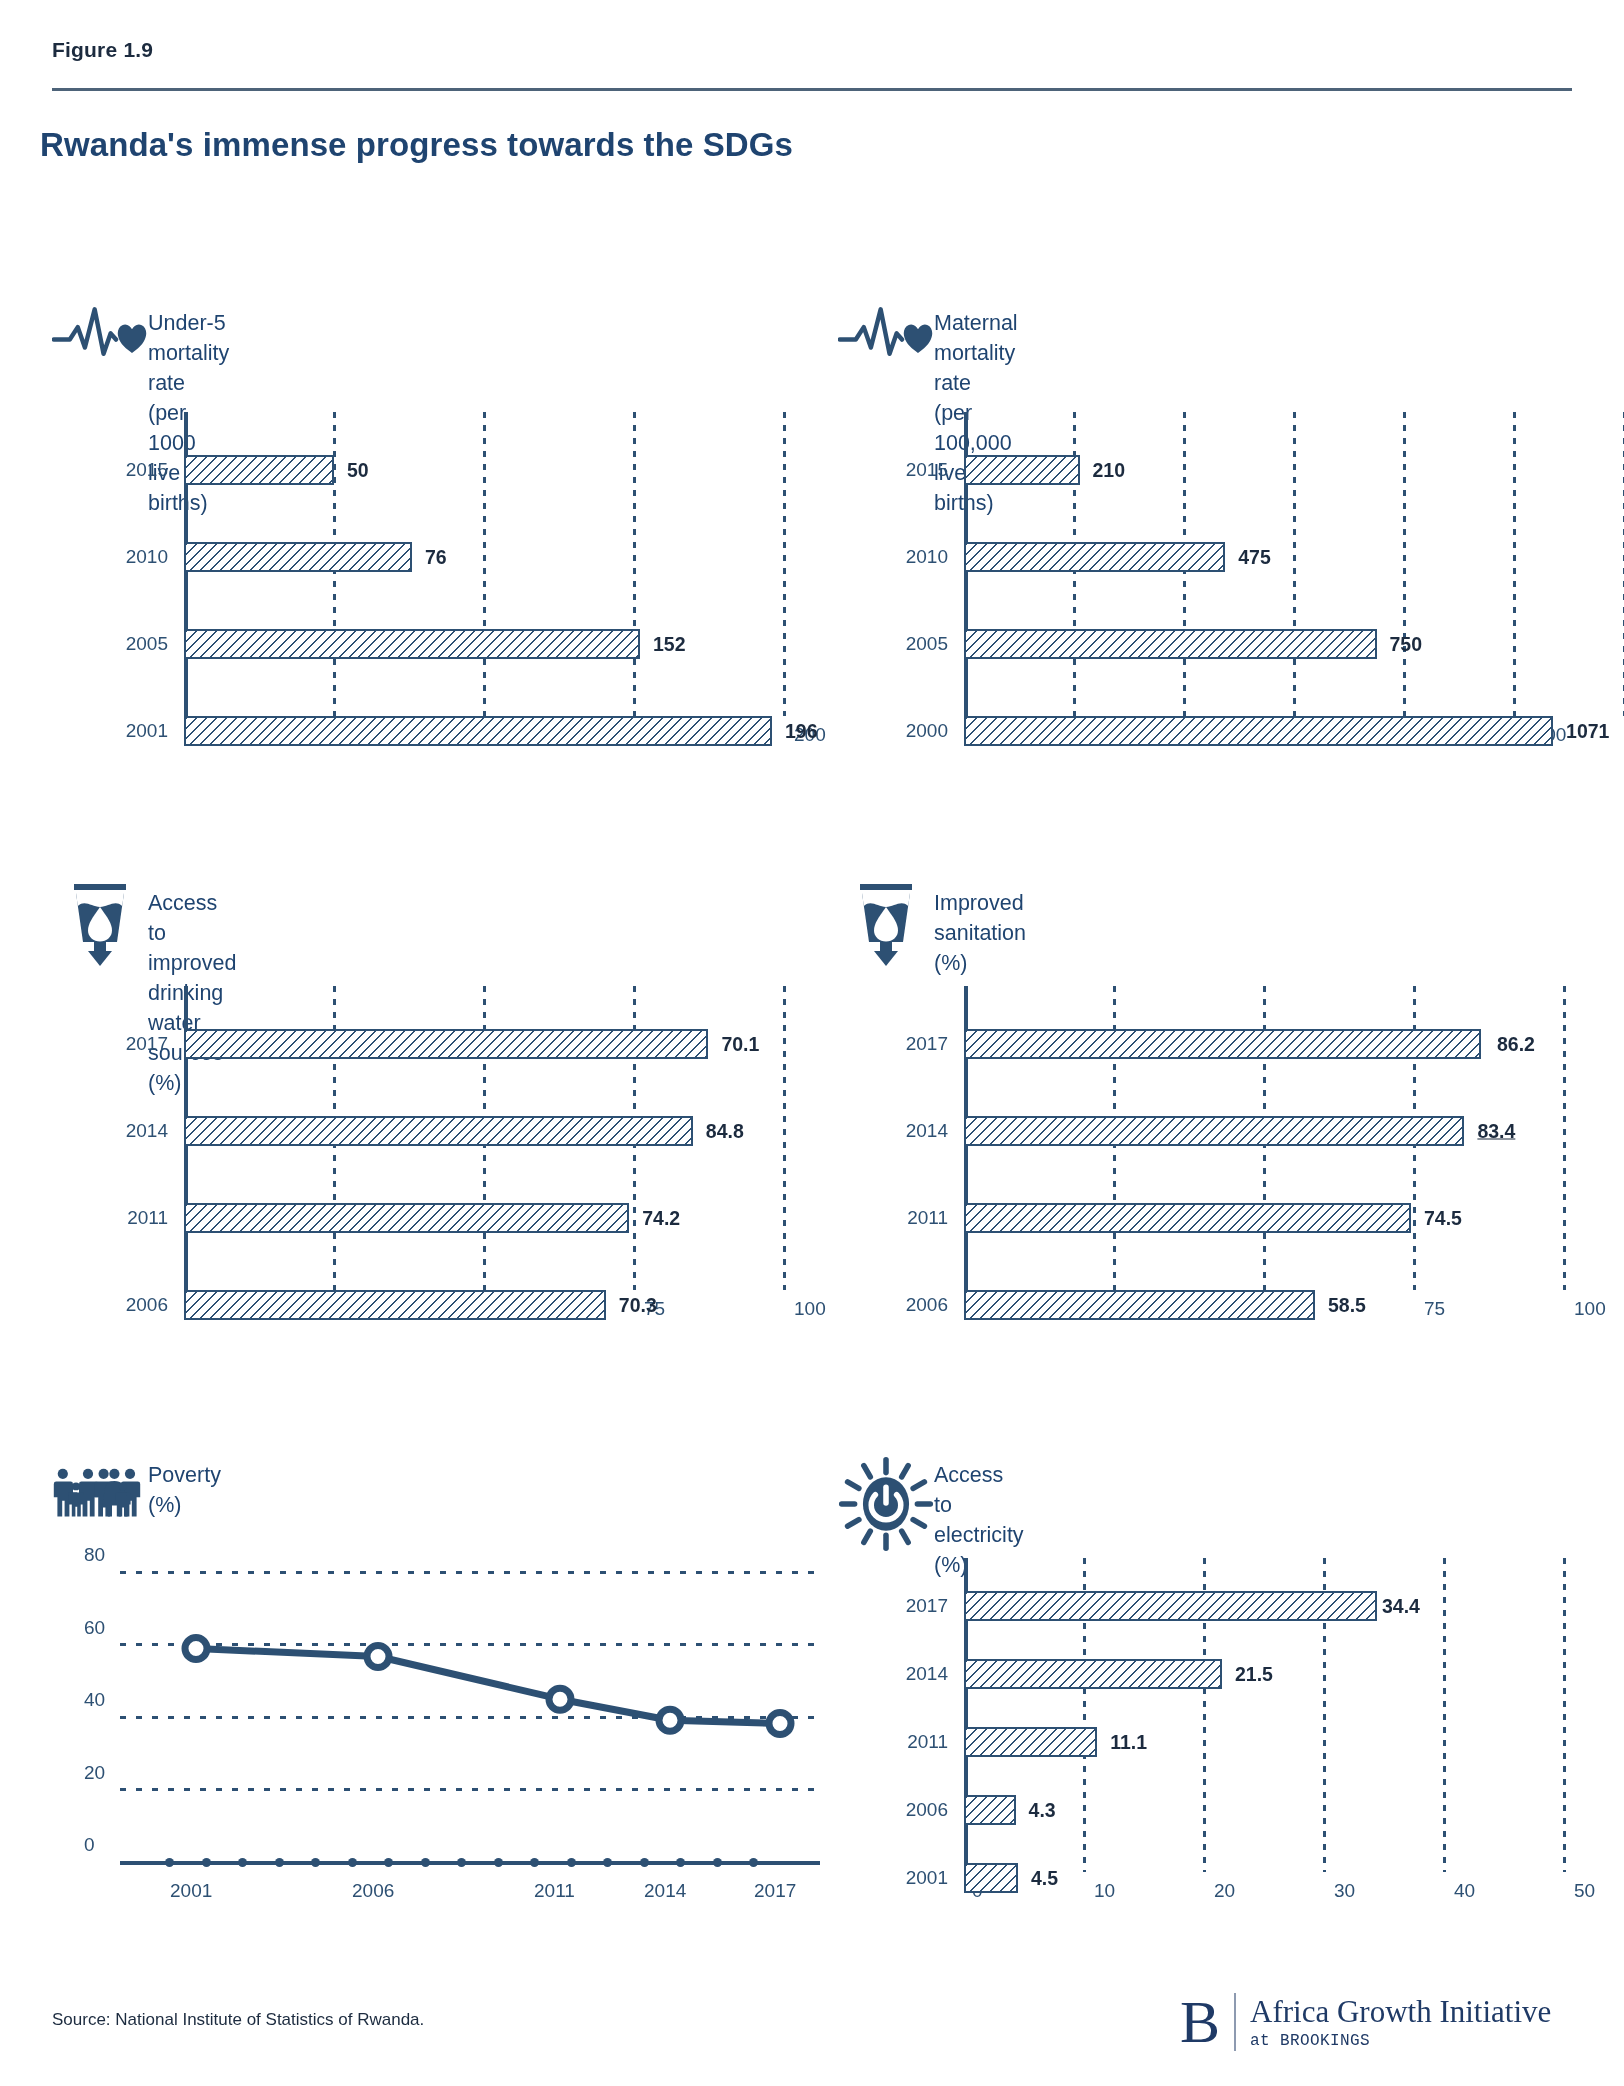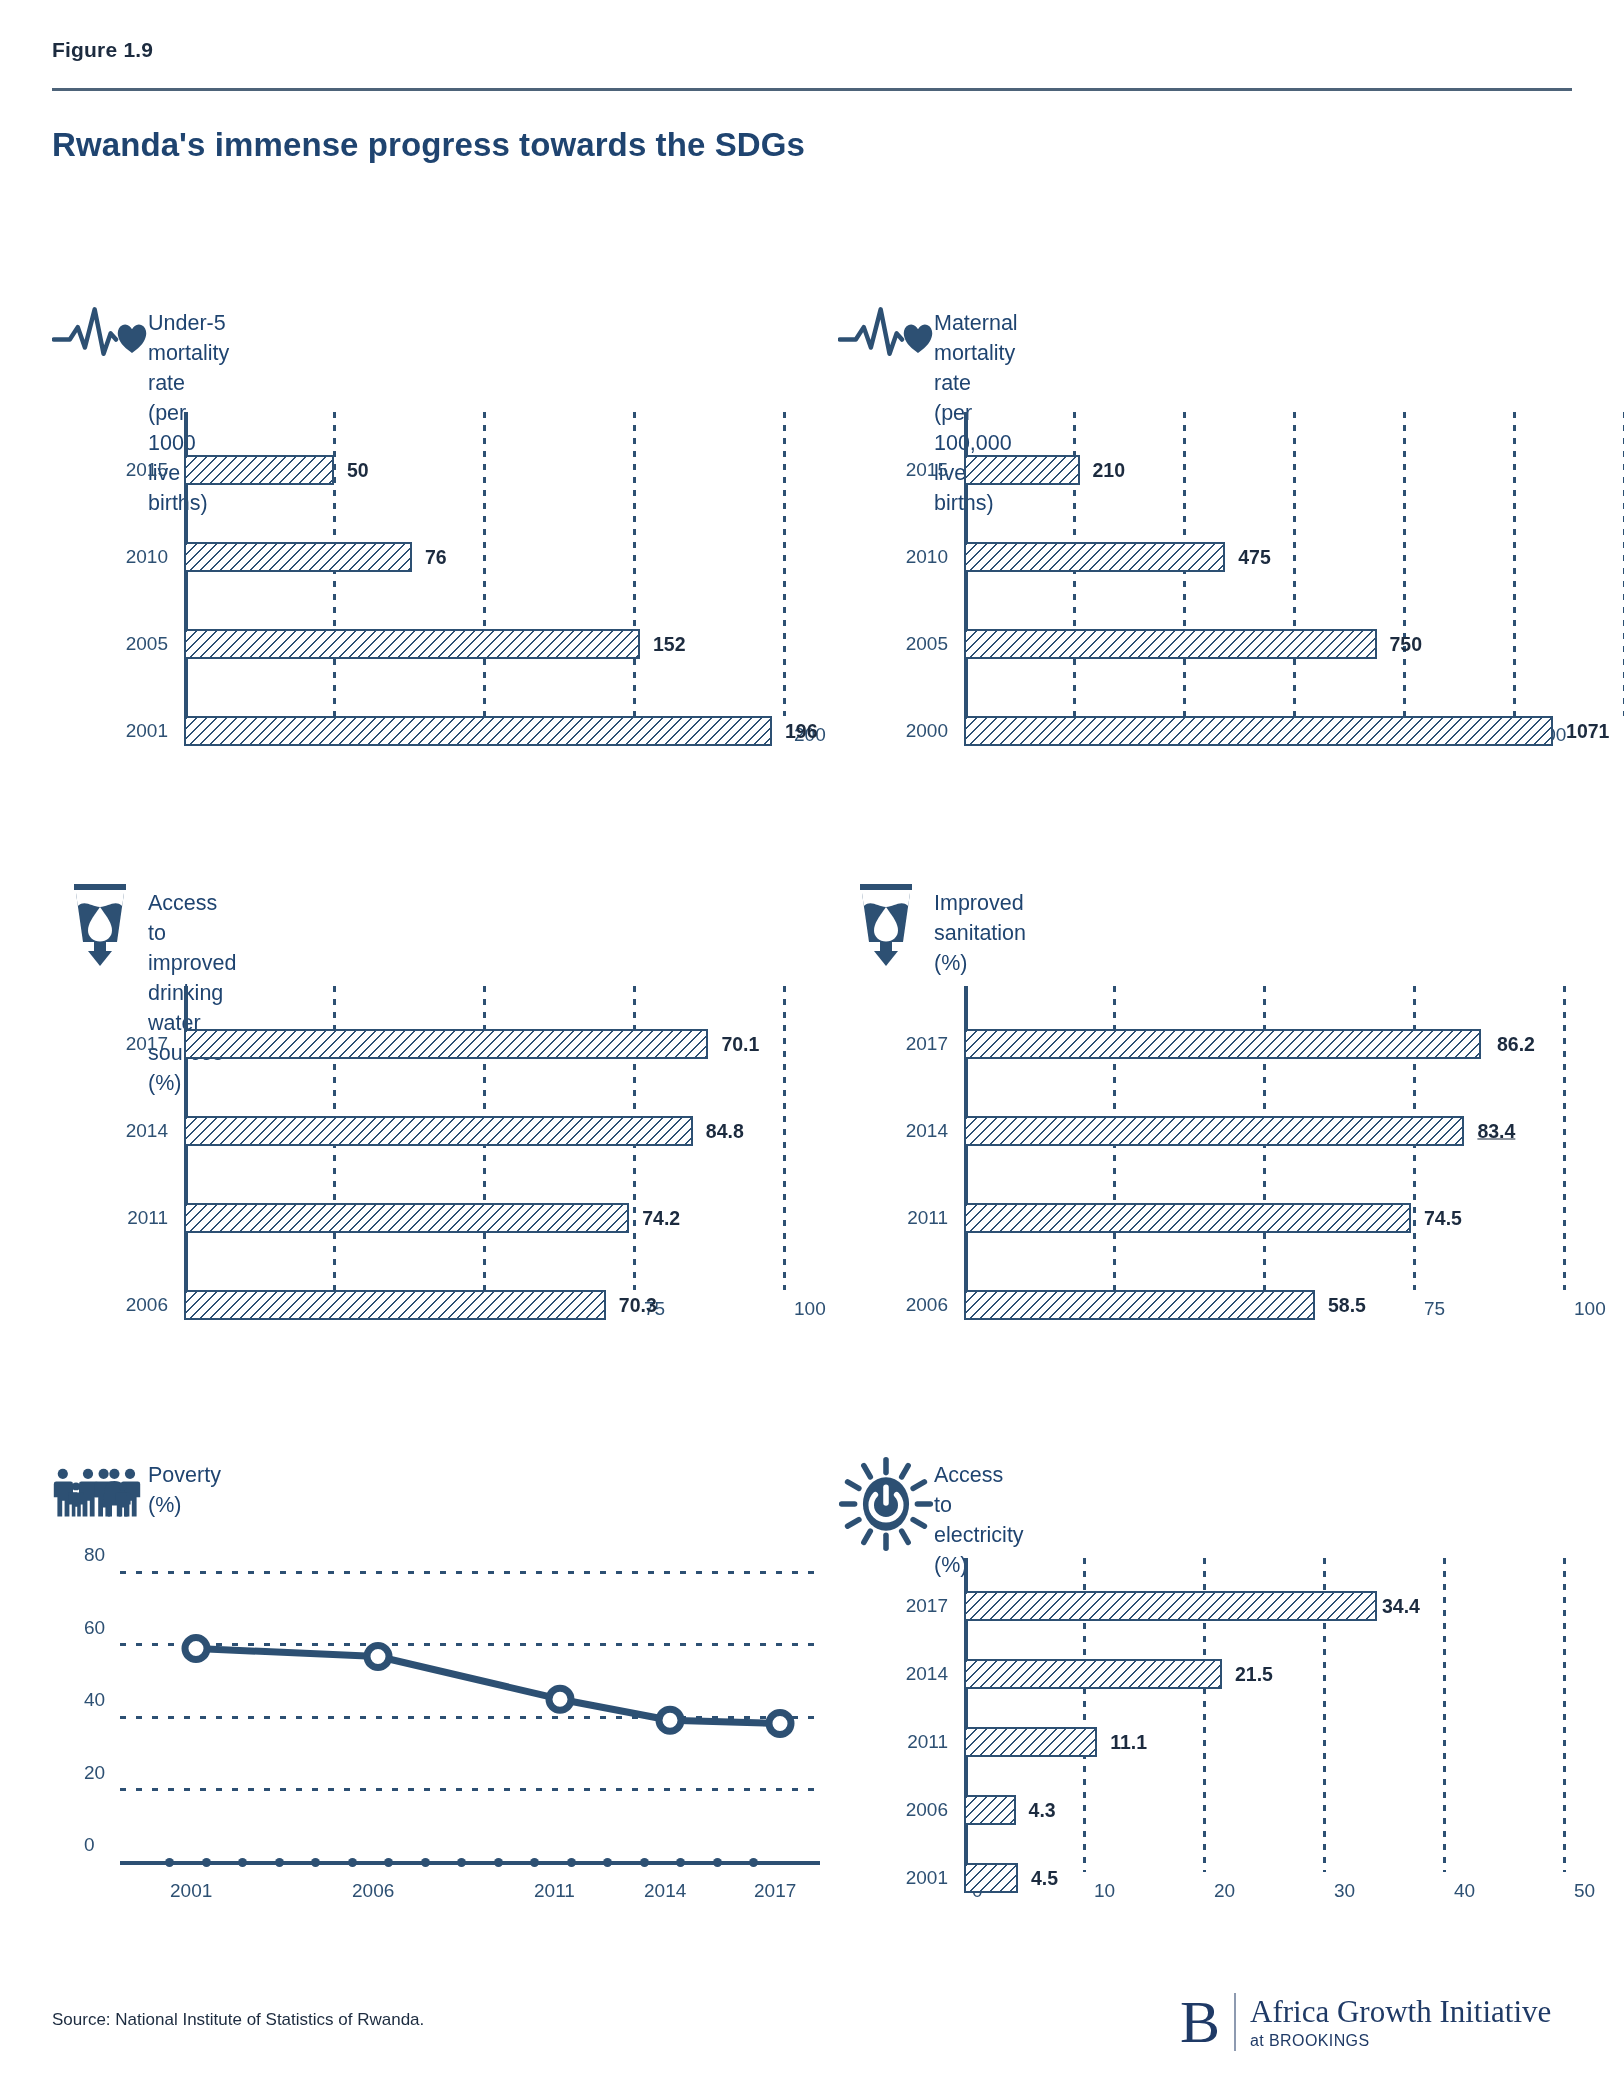--- a/index.html
+++ b/index.html
@@ -18,21 +18,21 @@
   .fig-label {
     position: absolute; left: 52px; top: 38px;
     font-size: 21px; font-weight: bold; letter-spacing: .2px;
     color: #1c2b3f;
   }
   .rule {
     position: absolute; left: 52px; top: 88px;
     width: 1520px; height: 3px; background: #4d6379;
   }
   .title {
-    position: absolute; left: 52px; top: 126px;
+    position: absolute; left: 40px; top: 126px;
     font-size: 33px; font-weight: bold; color: #1f4470;
     letter-spacing: .1px;
   }
   .subtitle {
     position: absolute; left: 52px; top: 188px; width: 1520px;
     font-size: 18.5px; line-height: 31px; color: #1c2b3f;
   }
 
   
   .panel { position: absolute; }
@@ -100,21 +100,21 @@
     position: absolute; left: 1180px; top: 1992px;
     display: flex; align-items: center;
   }
   .logo-b {
     font-family: "Liberation Serif", serif; font-size: 60px;
     color: #1f3a66; line-height: 60px; padding-right: 14px;
   }
   .logo-div { width: 2px; height: 58px; background: #8d9ab0; }
   .logo-txt { padding-left: 14px; }
   .logo-l1 { font-family: "Liberation Serif", serif; font-size: 31px; color: #1f3a66; line-height: 34px; }
-  .logo-l2 { font-family: Liberation Sans, sans-serif; font-size: 16px; color: #1f3a66; letter-spacing: .4px; margin-top: 3px; }
+  .logo-l2 { font-family: Liberation Mono, monospace; font-size: 16px; color: #1f3a66; letter-spacing: .4px; margin-top: 3px; }
 </style>
 </head>
 <body>
 
 <div class="page">
 
   <div class="fig-label">Figure 1.9</div>
   <div class="rule"></div>
   <div class="title">Rwanda's immense progress towards the SDGs</div>
 

